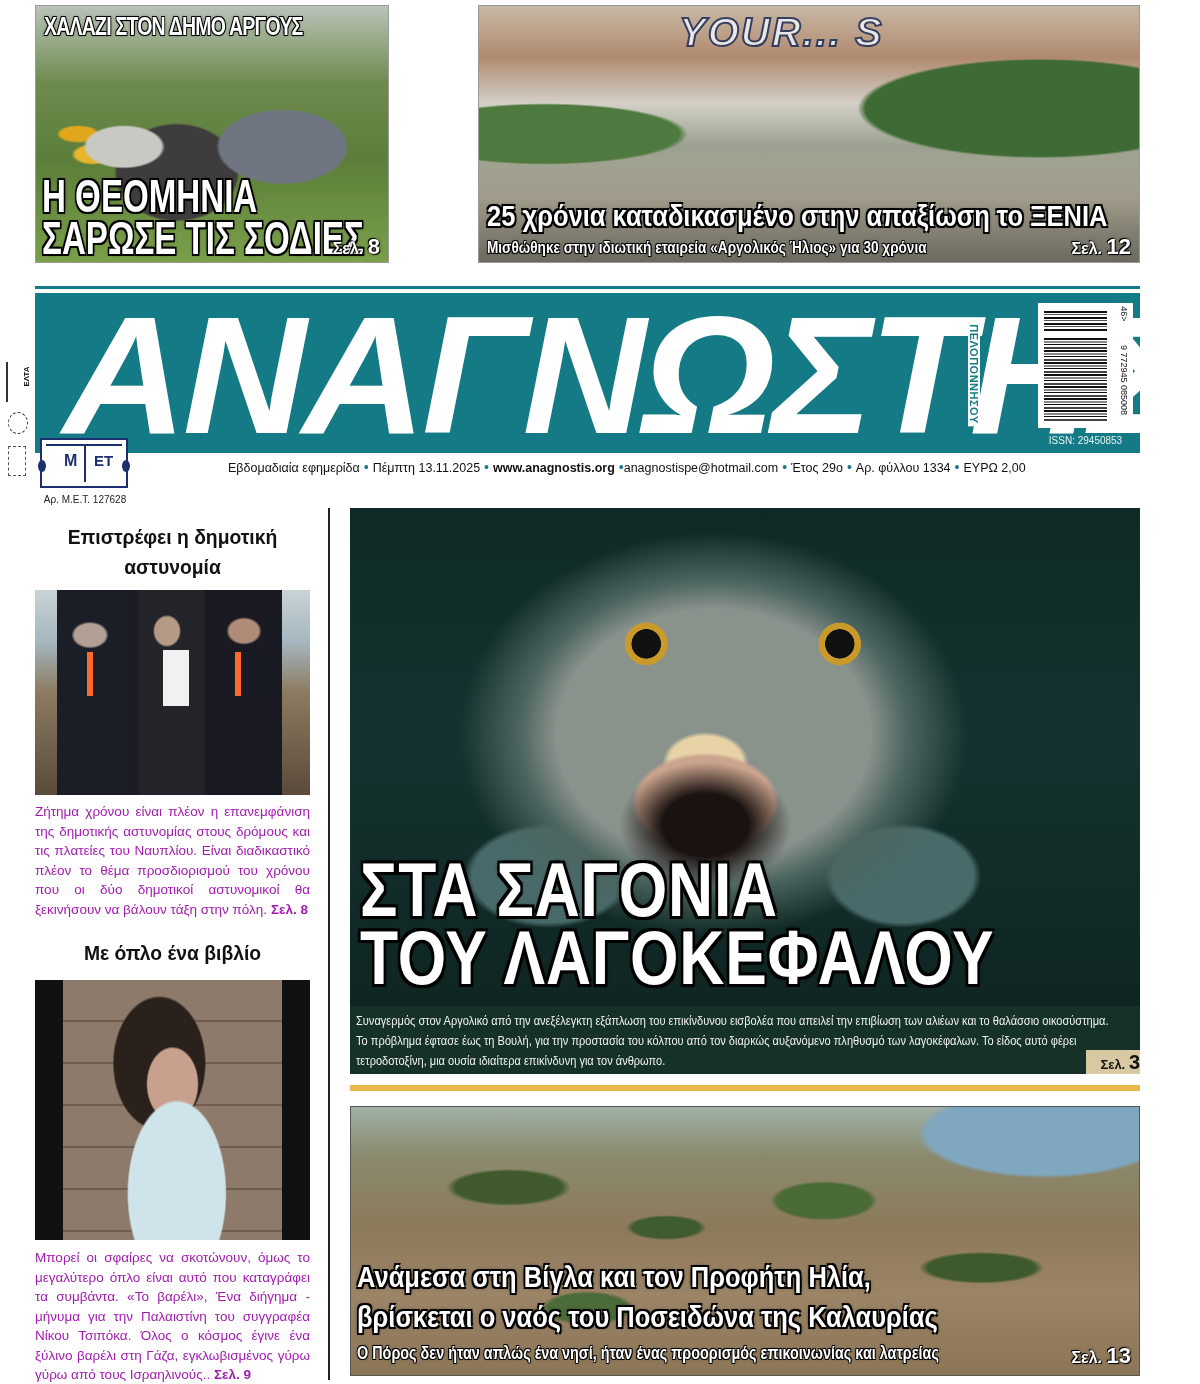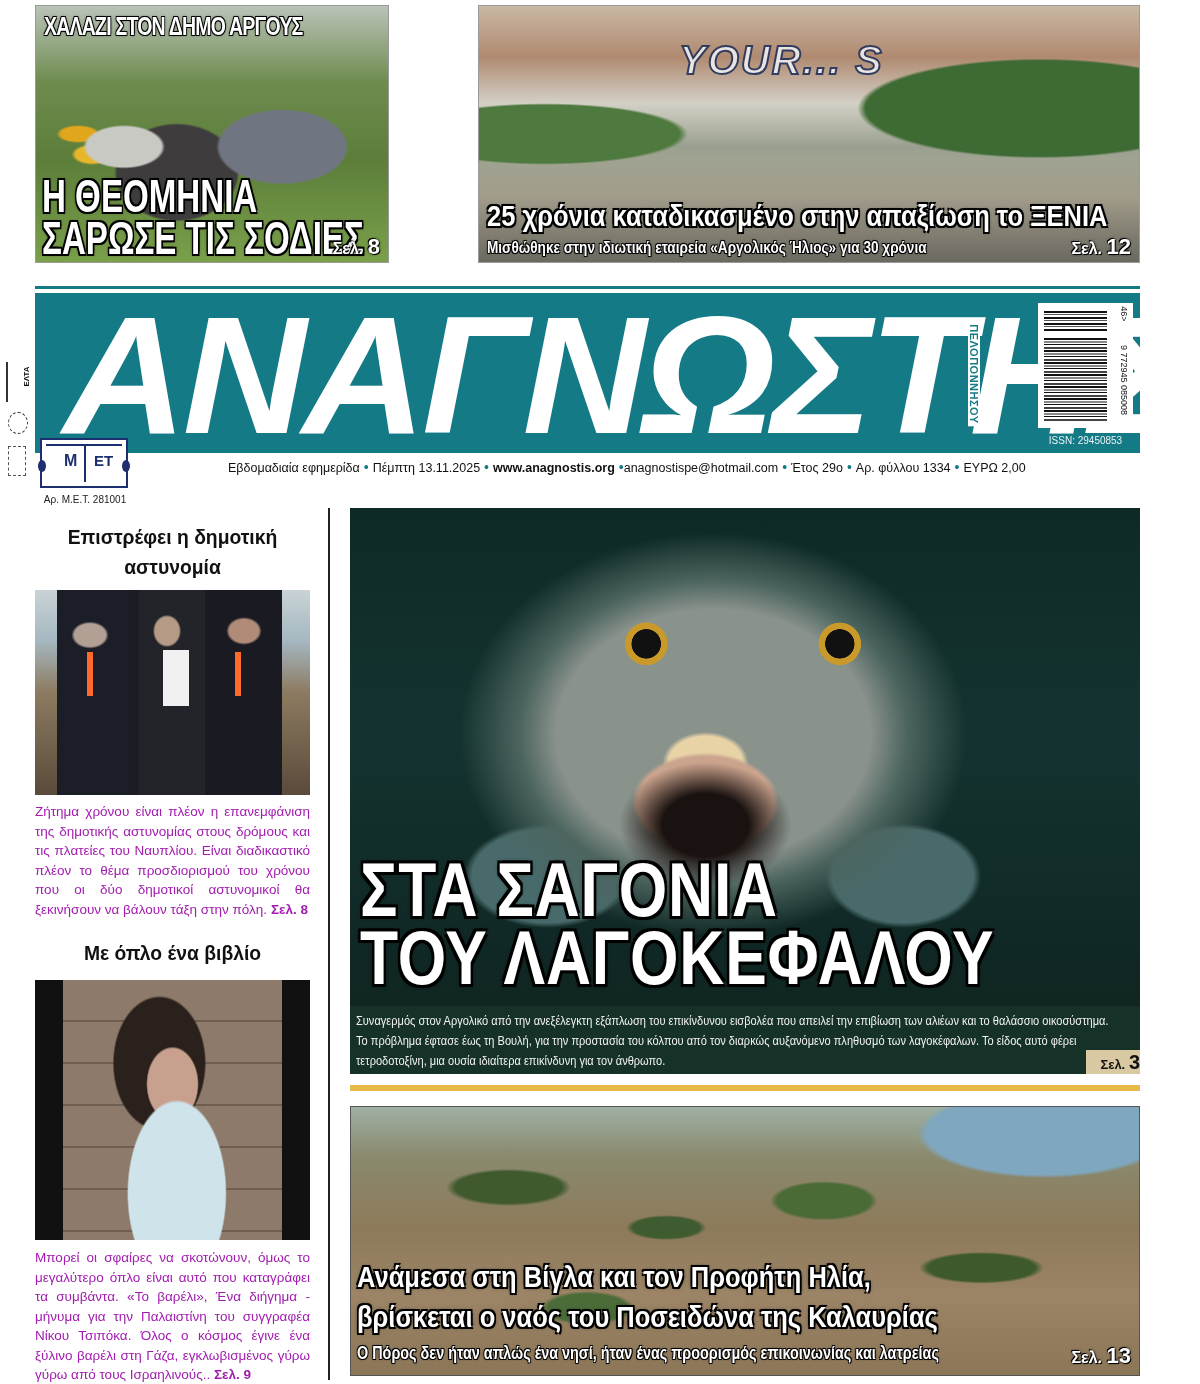--- a/index.html
+++ b/index.html
@@ -20,21 +20,21 @@
       radial-gradient(ellipse at 40% 65%, #3f3c3e 0 20%, transparent 21%),
       linear-gradient(180deg, #b9c3b8 0%, #6e8b4e 30%, #5c7e3a 60%, #7aa04a 100%);
   }
   #teaser-right { left: 478px; top: 5px; width: 662px; height: 258px;
     background:
       linear-gradient(180deg, rgba(0,0,0,0) 60%, rgba(0,0,0,.25) 100%),
       radial-gradient(ellipse at 85% 40%, #3e6b34 0 22%, transparent 23%),
       radial-gradient(ellipse at 10% 50%, #4f7a3f 0 16%, transparent 17%),
       linear-gradient(180deg, #c9b8a4 0%, #b08a70 20%, #d3d0c6 38%, #9aa08f 55%, #b1ab98 75%, #8f8c80 100%);
   }
-  .graffiti { position: absolute; top: 32px; font-weight: 900; font-style: italic; color: #f3f3f3;
+  .graffiti { position: absolute; top: 4px; font-weight: 900; font-style: italic; color: #f3f3f3;
     -webkit-text-stroke: 2px #1c2d5a; font-size: 40px; letter-spacing: 2px; opacity: .85; }
 
   .cond { font-family: "Liberation Sans Narrow", "Liberation Sans", sans-serif; }
   .kicker-top { position: absolute; left: 8px; top: 6px; color: #fff; font-weight: 700; font-size: 25px;
     letter-spacing: -1px; transform: scaleX(.78); transform-origin: left;
     text-shadow: 0 0 3px #000, 1px 1px 0 #000, -1px -1px 0 #000, 1px -1px 0 #000, -1px 1px 0 #000; }
   .hl-left { position: absolute; left: 6px; color: #fff; font-weight: 700; font-size: 46px; line-height: 44px;
     transform: scaleX(.72); transform-origin: left; white-space: nowrap;
     text-shadow: 0 0 4px #000, 2px 2px 0 #000, -2px -2px 0 #000, 2px -2px 0 #000, -2px 2px 0 #000; }
   .page-ref { position: absolute; color: #fff; font-weight: 700; font-size: 16px; white-space: nowrap;
@@ -207,21 +207,21 @@
 
 <div id="met-badge" class="abs">
   <div class="book">
       <div class="spine"></div>
     </div>
   <div class="dotl"></div>
     <div class="dotr"></div>
   <span class="l">Μ</span>
   <span class="r">ΕΤ</span>
 </div>
-<div id="met-num" class="abs">Αρ. Μ.Ε.Τ. 281001</div>
+<div id="met-num" class="abs">Αρ. Μ.Ε.Τ. 127628</div>
 
 <div id="info-bar" class="abs">
   <span>Εβδομαδιαία εφημερίδα</span><span class="dot">•</span><span>Πέμπτη 13.11.2025</span><span class="dot">•</span><b>www.anagnostis.org</b><span class="dot" style="margin-right:0">•</span><span>anagnostispe@hotmail.com</span><span class="dot">•</span><span>Έτος 29ο</span><span class="dot">•</span><span>Αρ. φύλλου 1334</span><span class="dot">•</span><span>ΕΥΡΩ 2,00</span>
 </div>
 
 <div id="left-col" class="abs" style="height:870px">
   <div>
     <div class="col-head" style="padding-top:12px">Επιστρέφει η δημοτική</div>
     <div class="col-head">αστυνομία</div>
     <div id="img-police">

